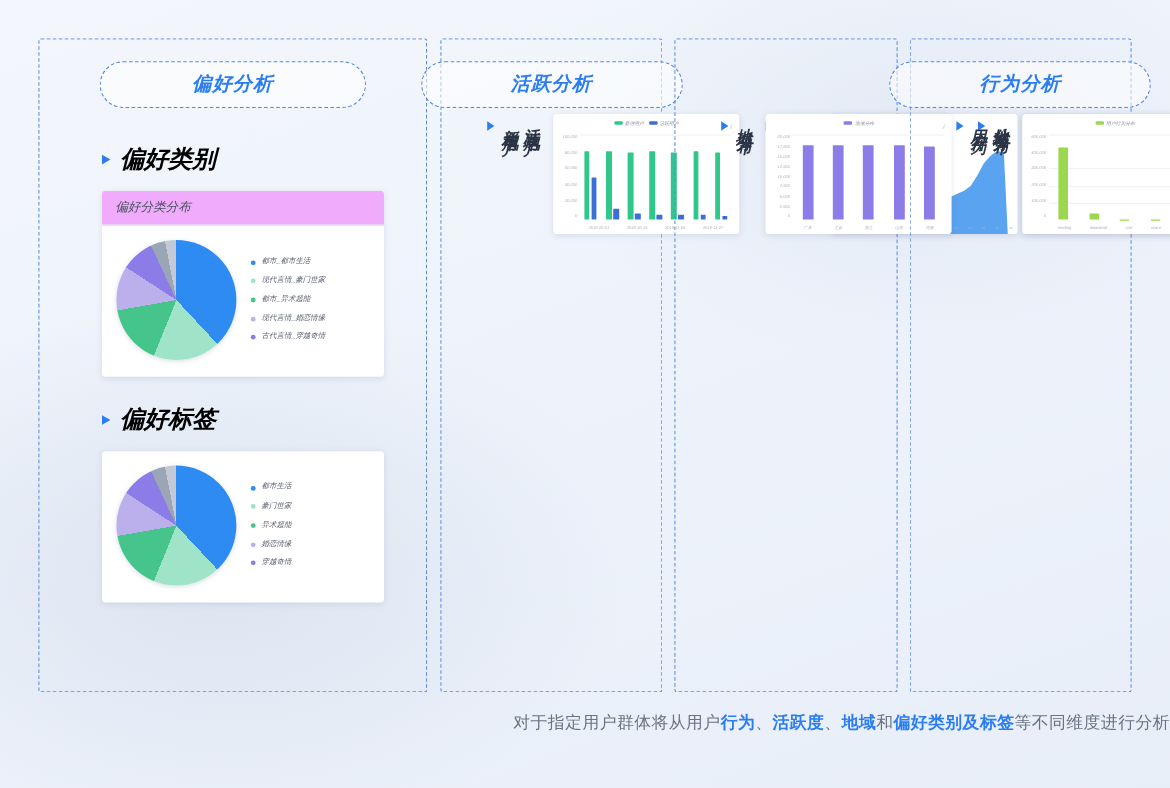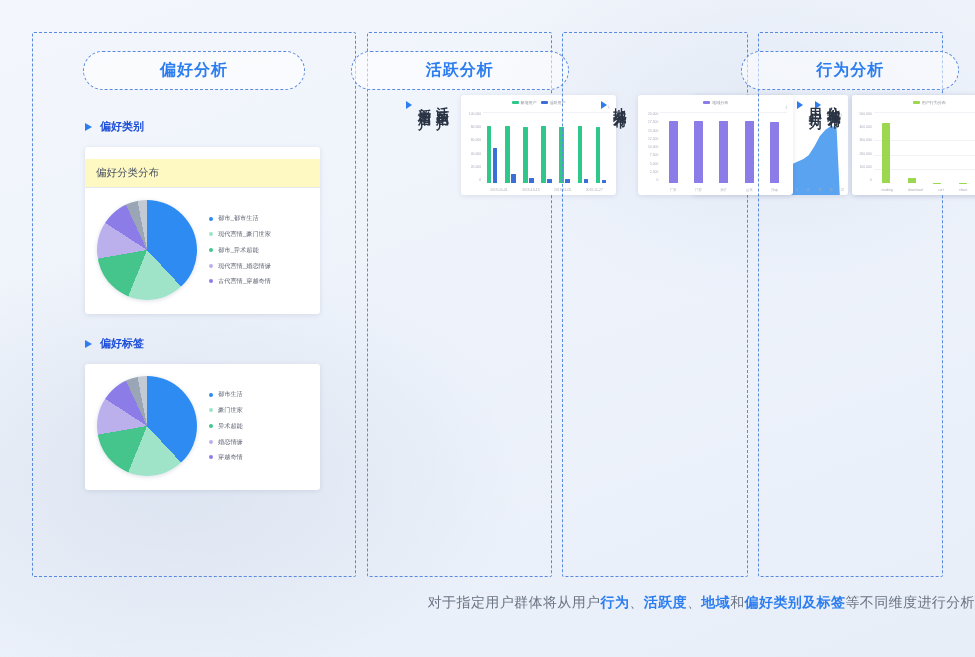--- a/index.html
+++ b/index.html
@@ -16,20 +16,21 @@
     position: relative;
   }
 
   
   .board {
     position: absolute;
     left: 32px; top: 32px;
     width: 911px; height: 545px;
     display: flex;
     gap: 0;
+    font-style: italic;
   }
   .panel {
     border: 1.5px dashed #5a8ae0;
     border-radius: 2px;
     position: relative;
   }
   .panel-left {
     width: 324px;
     flex: 0 0 324px;
   }
@@ -59,43 +60,42 @@
     font-size: 16px;
     font-weight: 700;
     letter-spacing: 1px;
   }
   .panel-left .pill { width: 222px; margin-top: 19px; }
 
   
   .left-body { padding: 86px 0 0 52px; }
   .sec-head {
     display: flex; align-items: center; gap: 8px;
-    font-size: 11px; font-weight: 700; color: #1d4ed8;
+    font-size: 20px; font-weight: 700; color: #000000;
     margin-bottom: 13px;
   }
   .tri {
     width: 0; height: 0;
     border-left: 7px solid #2b7df0;
     border-top: 4.5px solid transparent;
     border-bottom: 4.5px solid transparent;
   }
   .card {
     width: 235px;
     background: #fff;
     border-radius: 3px;
     box-shadow: 0 1px 5px rgba(60,80,120,0.13);
     overflow: hidden;
   }
   .card-head {
-    background: #fef9c3;
+    background: #f0abfc;
     color: #4a5362;
     font-size: 10.5px;
     padding: 7px 11px;
     border-bottom: 1px solid #e4e8ef;
-    margin-top: 12px;
   }
   .card-body { padding: 8px 8px 10px 8px; display: flex; align-items: center; }
   .gap2 { height: 22px; }
 
   
   .pie-wrap { width: 108px; height: 108px; position: relative; flex: 0 0 108px; }
   .pie { width: 100px; height: 100px; border-radius: 50%; position: absolute; left: 4px; top: 4px; }
   .legend { flex: 1 1 auto; padding-left: 8px; }
   .legend-row {
     display: flex; align-items: center; gap: 5px;

